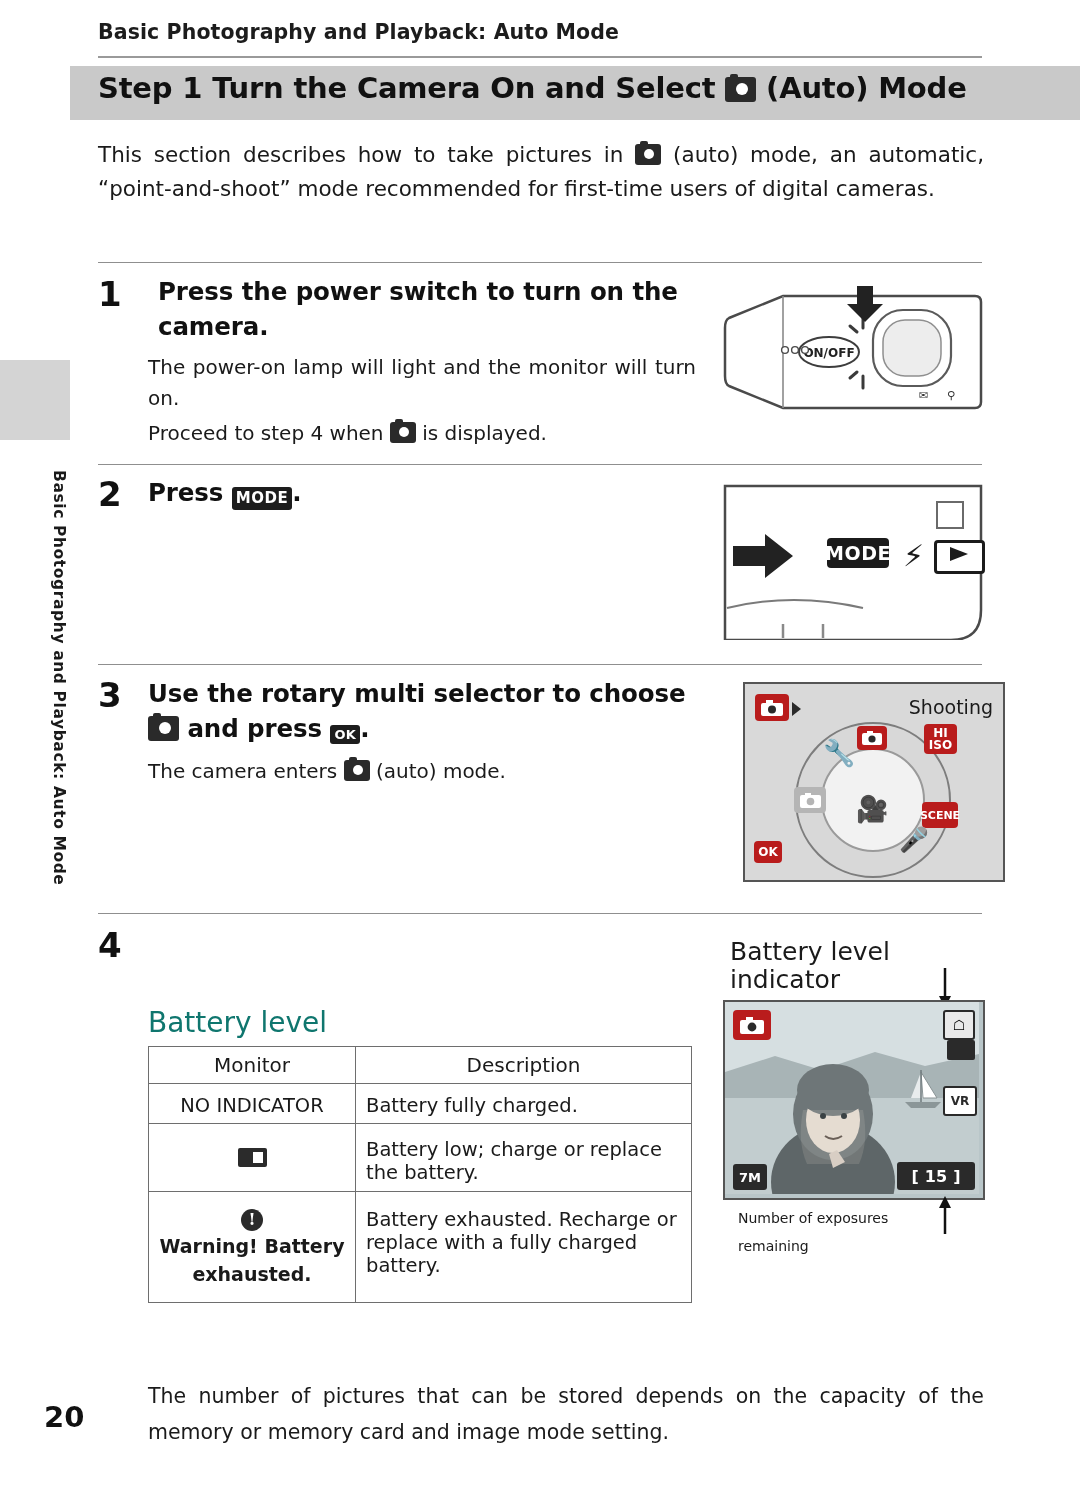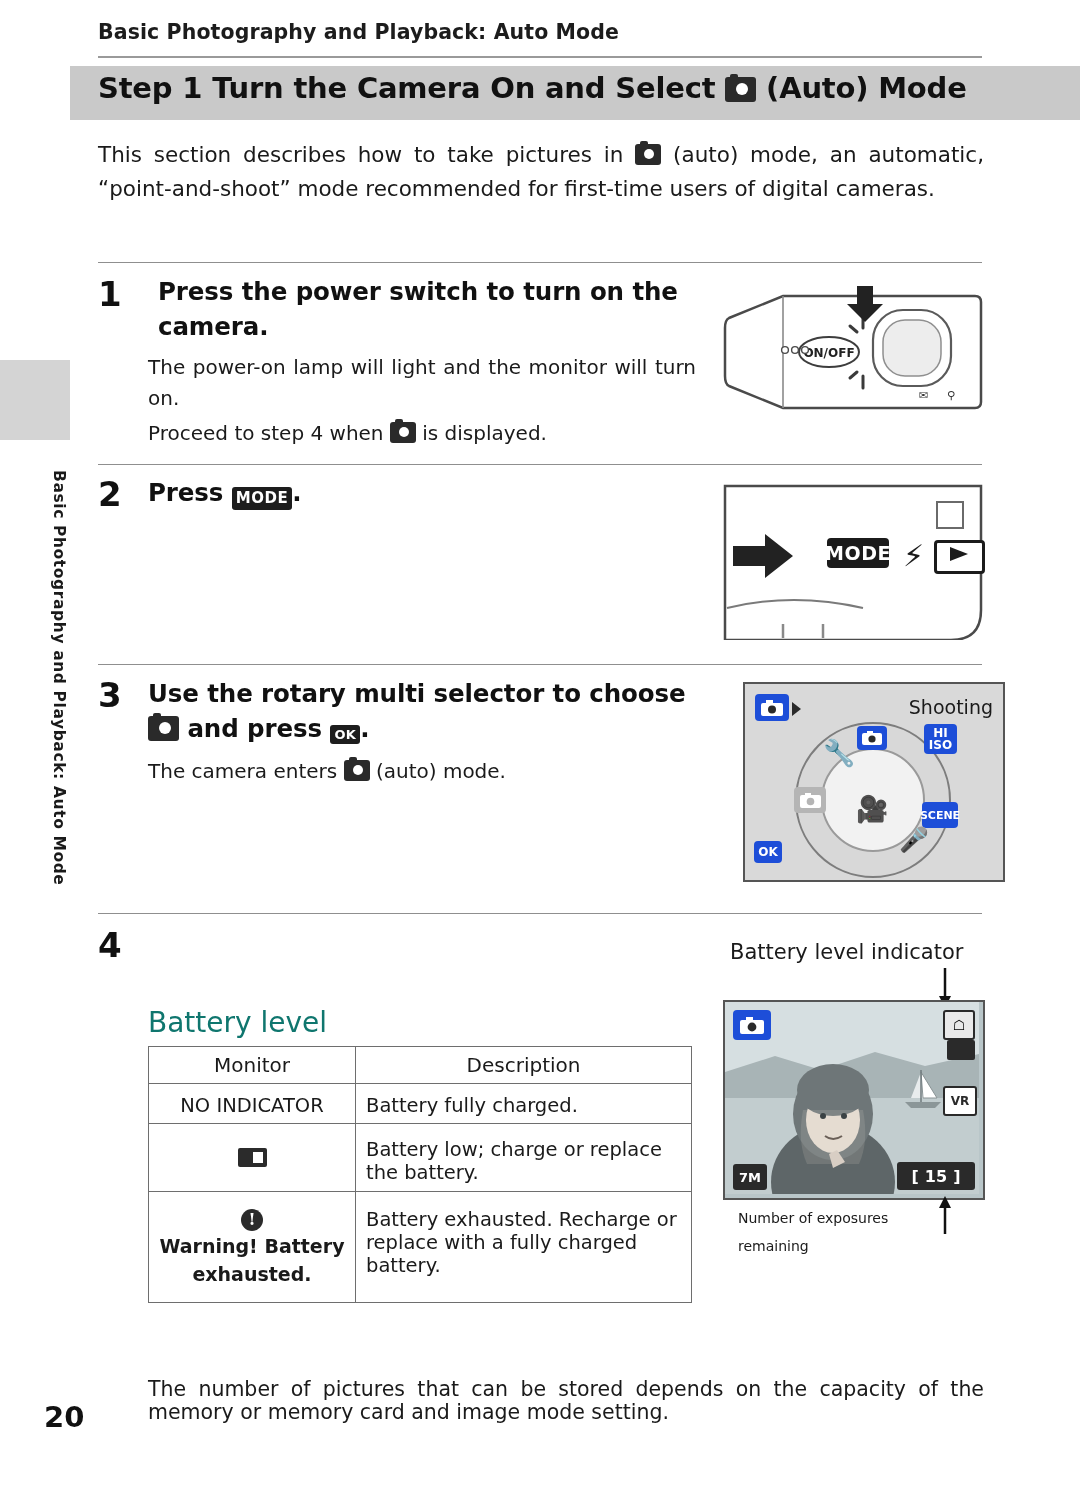--- a/index.html
+++ b/index.html
@@ -295,21 +295,21 @@
     border: 2px solid #7d7d7d;
   }
   .dial-inner {
     position: absolute;
     border-radius: 50%;
     background: #f2f2f2;
     border: 2px solid #9a9a9a;
   }
   .icon-box {
     position: absolute;
-    background: #1d4ed8;
+    background: #b91c1c;
     color: #fff;
     border-radius: 4px;
     display: flex;
     align-items: center;
     justify-content: center;
     font-weight: bold;
     line-height: 1;
     text-align: center;
   }
   .icon-box.light {
@@ -482,21 +482,21 @@
       <tr>
         <td class="c-mon" style="padding-top:12px; padding-bottom:14px; line-height:28px; font-weight:bold; font-size:19px;">
           <span class="ic-warn">!</span><br>
           <span>Warning! Battery exhausted.</span>
         </td>
         <td class="c-desc" style="padding-top:16px;">Battery exhausted. Recharge or replace with a fully charged battery.</td>
       </tr>
     </tbody>
   </table>
 
-  <div class="label-txt" style="left:730px; top:938px; width:270px; font-size:21px;">Battery level indicator</div>
+  <div class="label-txt" style="left:730px; top:938px; width:270px; font-size:25px;">Battery level indicator</div>
 
   <svg style="position:absolute; left:930px; top:968px;" width="30" height="40">
     <line x1="15" y1="0" x2="15" y2="30" stroke="#111" stroke-width="2.5"></line>
     <polygon points="9,28 21,28 15,40" fill="#111"></polygon>
   </svg>
 
   <div class="fig fig-border" style="left:723px; top:1000px; width:258px; height:196px; background:#b9c6c9;">
     <svg width="254" height="192" viewBox="0 0 254 192" style="display:block;">
       <rect x="0" y="0" width="254" height="192" fill="#c9d4d6"></rect>
       <rect x="0" y="0" width="254" height="86" fill="#d6dfe1"></rect>
@@ -538,17 +538,17 @@
   <svg style="position:absolute; left:930px; top:1196px;" width="30" height="38">
     <line x1="15" y1="38" x2="15" y2="10" stroke="#111" stroke-width="2.5"></line>
     <polygon points="9,12 21,12 15,0" fill="#111"></polygon>
   </svg>
 
   <div class="label-txt" style="left:738px; top:1204px; width:260px; font-size:14px;">
     <div>Number of exposures</div>
     <div>remaining</div>
   </div>
 
-  <div class="step-body" style="left:148px; top:1378px; width:836px; font-size:20.5px; line-height:23px;">The number of pictures that can be stored depends on the capacity of the memory or memory card and image mode setting.</div>
+  <div class="step-body" style="left:148px; top:1378px; width:836px; font-size:20.5px; line-height:36px;">The number of pictures that can be stored depends on the capacity of the memory or memory card and image mode setting.</div>
 
   <div class="foot-num">20</div>
 
 </div>
 
 </body></html>

